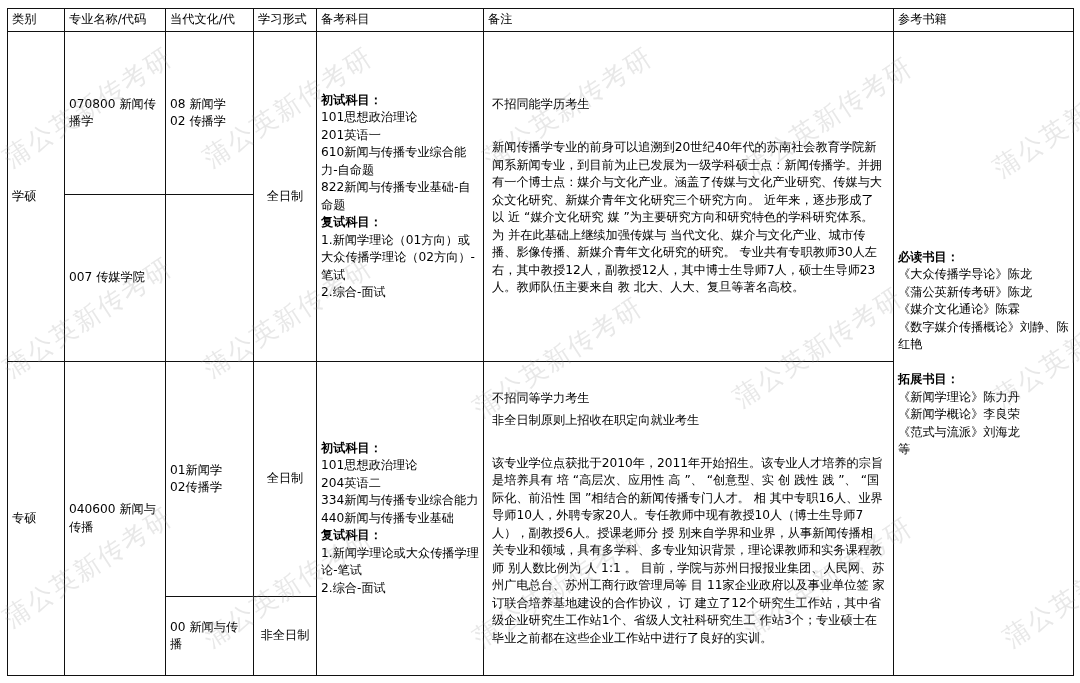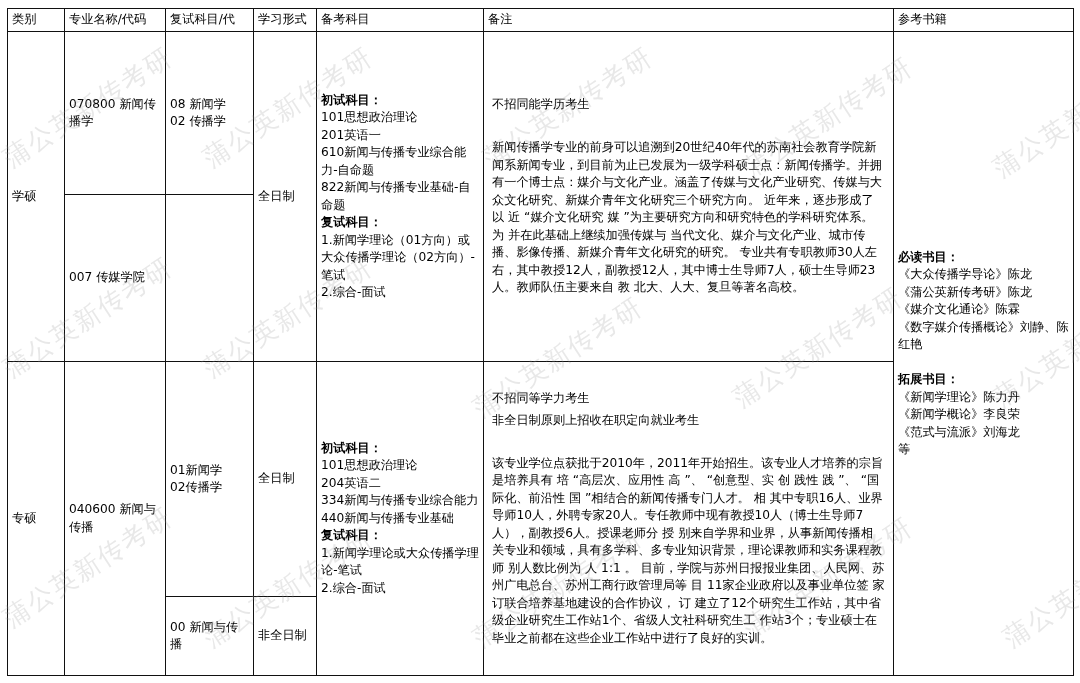--- a/index.html
+++ b/index.html
@@ -3,21 +3,21 @@
 <meta charset="utf-8">
 <style>
   html, body { margin:0; padding:0; background:#ffffff; }
   body { width:1080px; height:683px; position:relative; overflow:hidden;
          font-family:"DejaVu Sans","Liberation Sans",sans-serif; color:#000; }
   .sheet { position:absolute; left:7px; top:8px; }
   table.grid { border-collapse:collapse; table-layout:fixed; }
   table.grid td { border:1.6px solid #111; padding:0 4px; font-size:12.2px;
                   line-height:17.5px; vertical-align:middle; word-break:break-all; }
   .hdr td { height:22px; font-size:12.6px; }
-  .center { text-align:left; }
+  .center { text-align:center; }
   .bold { font-weight:bold; }
   .lines div { white-space:normal; }
   .note p { margin:4px; }
   .note .gap { height:17.5px; }
   .books .gap { height:17.5px; }
   .wm { position:absolute; color:rgba(150,150,150,0.22); font-size:26px;
         transform:rotate(-33deg); white-space:nowrap; pointer-events:none;
         letter-spacing:2px; font-family:"DejaVu Sans",sans-serif; }
 </style>
 </head>
@@ -31,21 +31,21 @@
         <col style="width:88px">
         <col style="width:63px">
     <col style="width:167px">
         <col style="width:410px">
         <col style="width:180px">
   </colgroup>
   <tbody>
         <tr class="hdr">
     <td>类别</td>
     <td>专业名称/代码</td>
-    <td>复试科目/代</td>
+    <td>当代文化/代</td>
     <td>学习形式</td>
     <td>备考科目</td>
     <td>备注</td>
     <td>参考书籍</td>
   </tr>
 
   <tr style="height:163px">
     <td rowspan="2">学硕</td>
     <td>070800 新闻传播学</td>
     <td style="white-space:pre-line">08 新闻学

